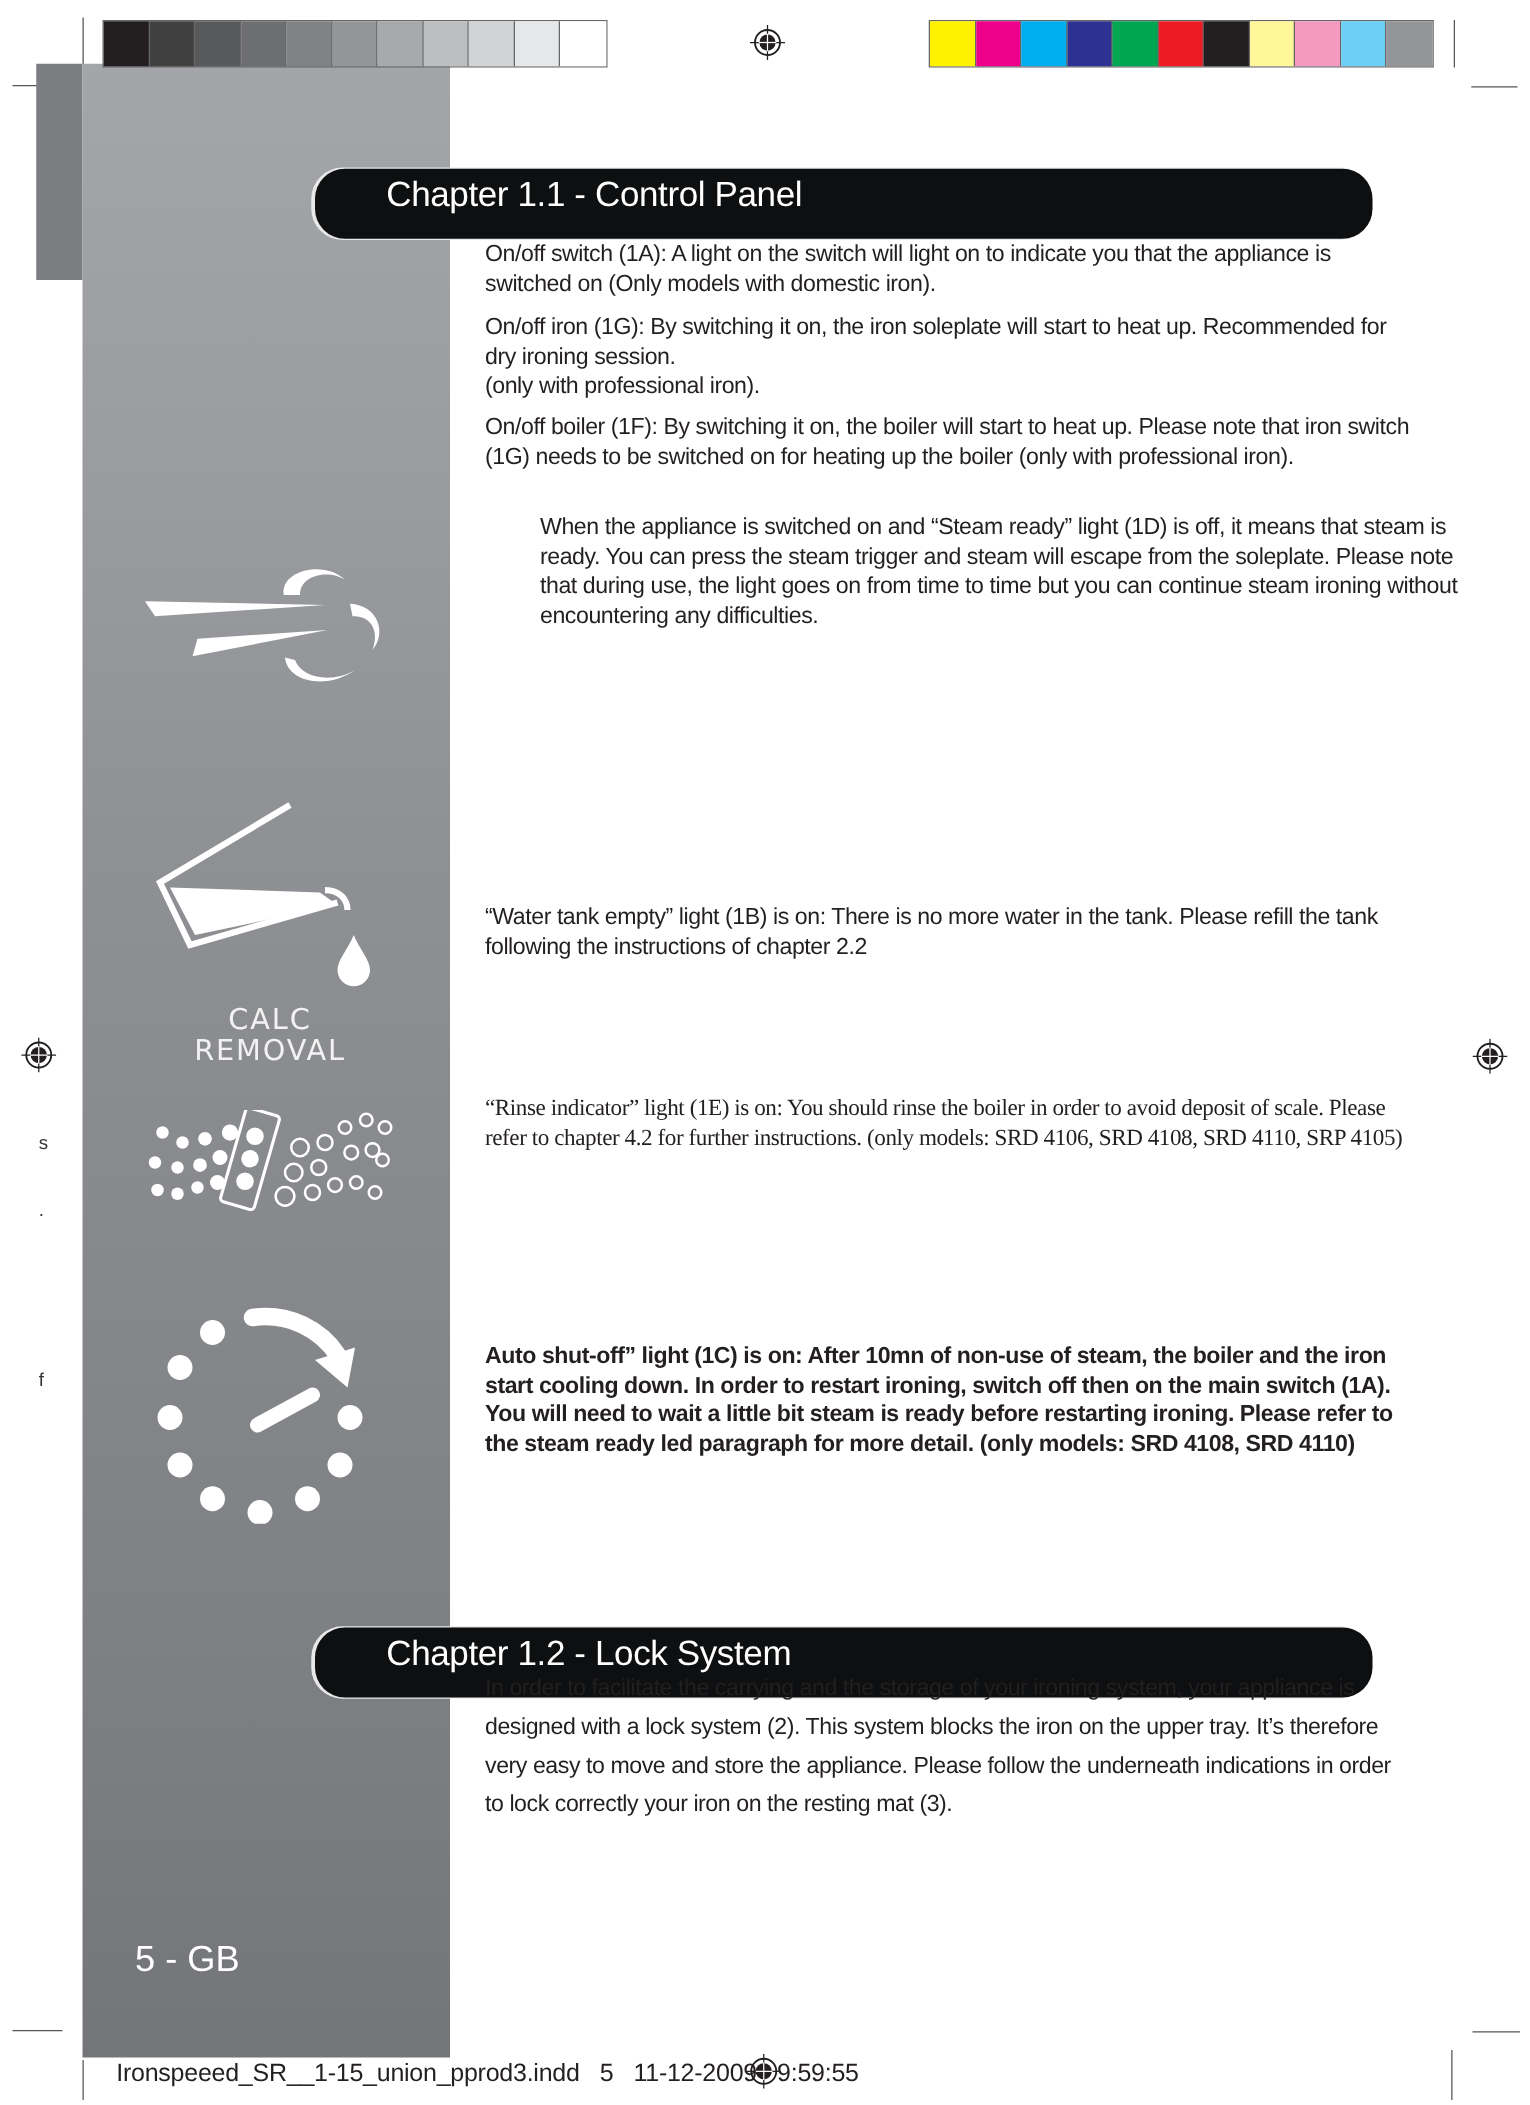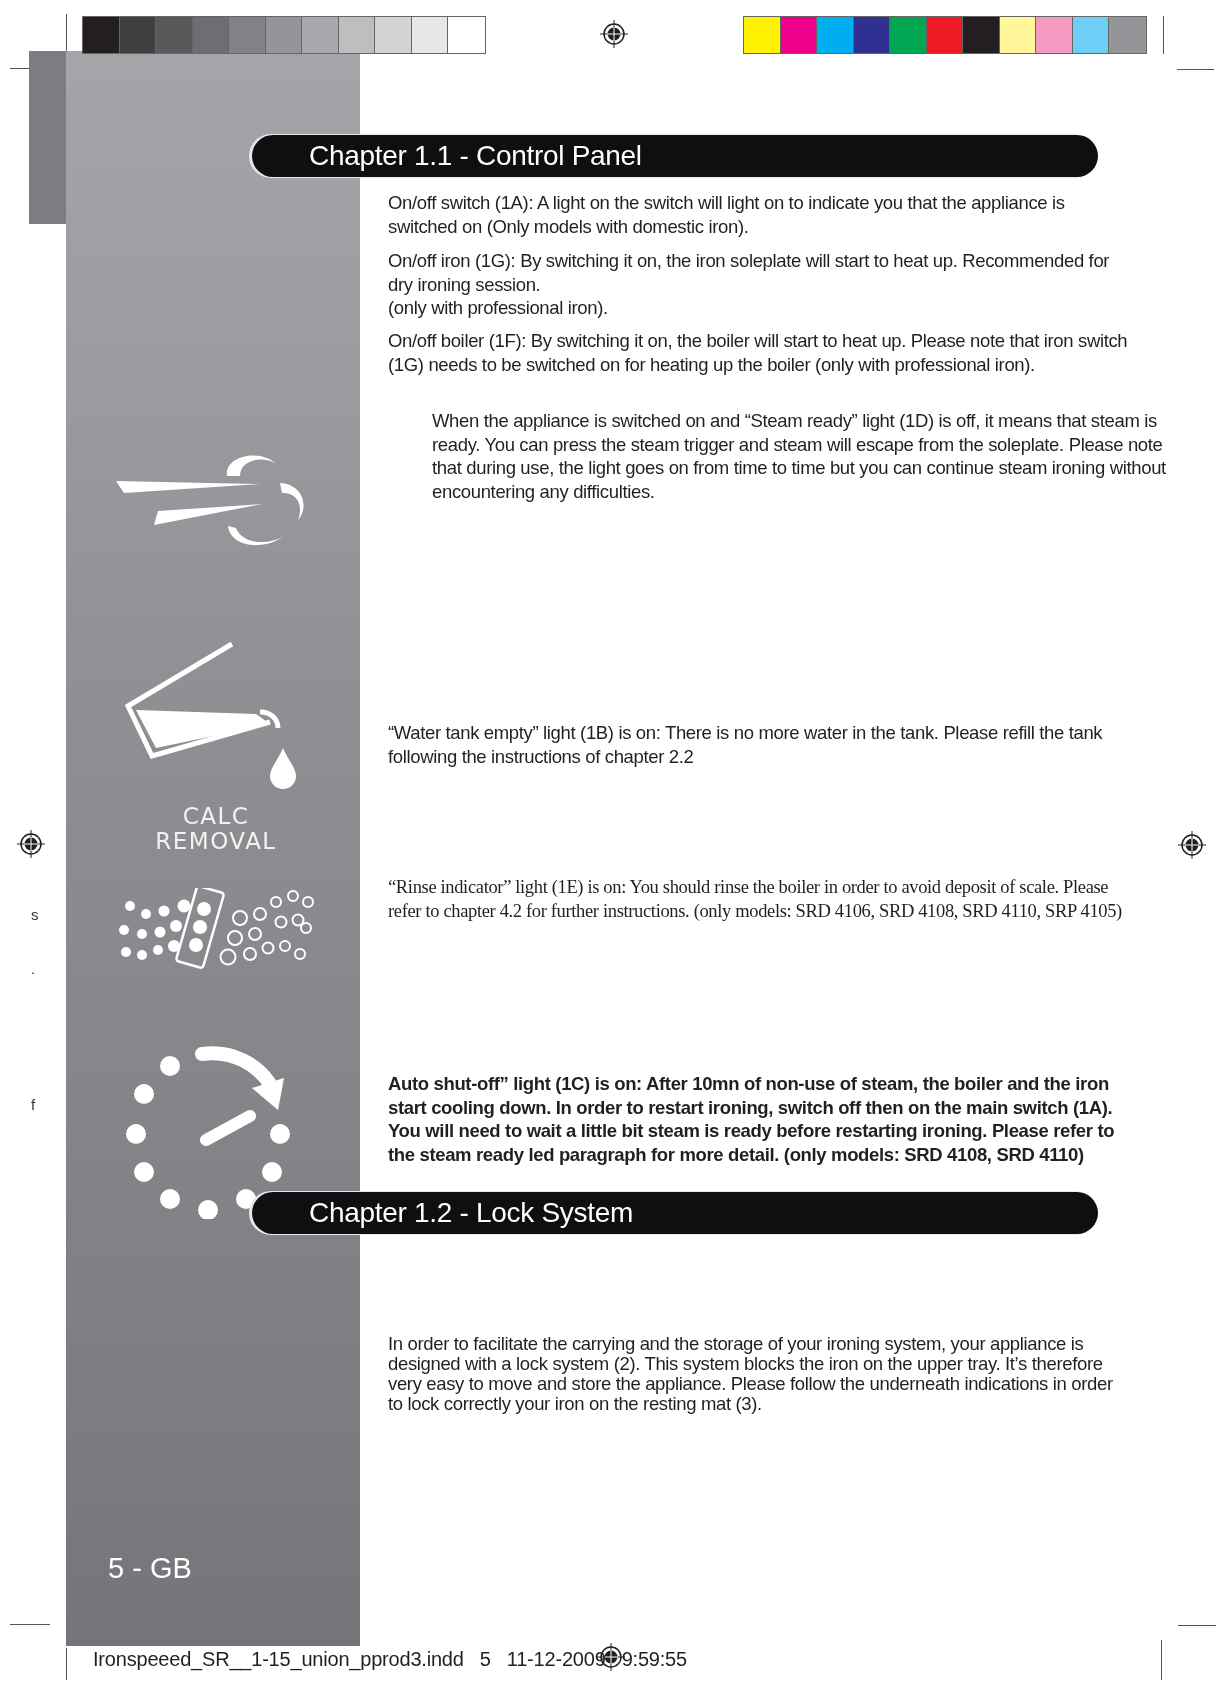--- a/index.html
+++ b/index.html
@@ -23,21 +23,21 @@
 
   
   .band-dark { position: absolute; left: 29px; top: 51px; width: 37px; height: 173px; background: #7b7d80; }
   .band {
     position: absolute; left: 66px; top: 51px; width: 294px; height: 1595px;
     background: linear-gradient(to bottom, #a3a5a8 0%, #9a9c9f 20%, #8e9093 40%, #86888b 60%, #7b7d80 85%, #737578 100%);
   }
 
   
   .chapter {
-    position: absolute; left: 252px; width: 846px; height: 42px;
+    position: absolute; left: 252px; width: 846px; height: 56px;
     background: #0d0f10; border-radius: 24px;
     box-shadow: -2px 0 0 1px #e8e8e8;
     color: #ffffff; font-size: 28px; line-height: 42px;
     padding-left: 57px; box-sizing: border-box;
     font-family: "Liberation Sans Narrow", "Liberation Sans", sans-serif;
     letter-spacing: -0.3px;
   }
 
   .para {
     position: absolute; left: 388px; width: 740px;
@@ -237,18 +237,18 @@
       <circle cx="158" cy="90" r="10"></circle>
     </g>
     <path d="M80,10 C110,6 135,20 148,40" fill="none" stroke="#fff" stroke-width="14" stroke-linecap="round"></path>
     <polygon points="130,44 162,34 156,66" fill="#fff"></polygon>
     <line x1="84" y1="96" x2="128" y2="72" stroke="#fff" stroke-width="12" stroke-linecap="round"></line>
   </svg>
 </div>
 
 <div class="para" style="top:1072px;font-weight:bold;">Auto shut-off” light (1C) is on: After 10mn of non-use of steam, the boiler and the iron start cooling down. In order to restart ironing, switch off then on the main switch (1A). You will need to wait a little bit steam is ready before restarting ironing. Please refer to the steam ready led paragraph for more detail. (only models: SRD 4108, SRD 4110)</div>
 
-<div class="chapter" style="top:1192px;">Chapter 1.2 - Lock System</div>
-
-<div class="para" style="top:1334px; line-height:20px;">In order to facilitate the carrying and the storage of your ironing system, your appliance is designed with a lock system (2). This system blocks the iron on the upper tray. It’s therefore very easy to move and store the appliance. Please follow the underneath indications in order to lock correctly your iron on the resting mat (3).</div>
+<div class="chapter" style="top:1302px;">Chapter 1.2 - Lock System</div>
+
+<div class="para" style="top:1334px; line-height:31px;">In order to facilitate the carrying and the storage of your ironing system, your appliance is designed with a lock system (2). This system blocks the iron on the upper tray. It’s therefore very easy to move and store the appliance. Please follow the underneath indications in order to lock correctly your iron on the resting mat (3).</div>
 
 <div class="page-no">5 - GB</div>
 <div class="slug" style="white-space: pre;">Ironspeeed_SR__1-15_union_pprod3.indd   5   11-12-2009   9:59:55</div>
 
 </body></html>

